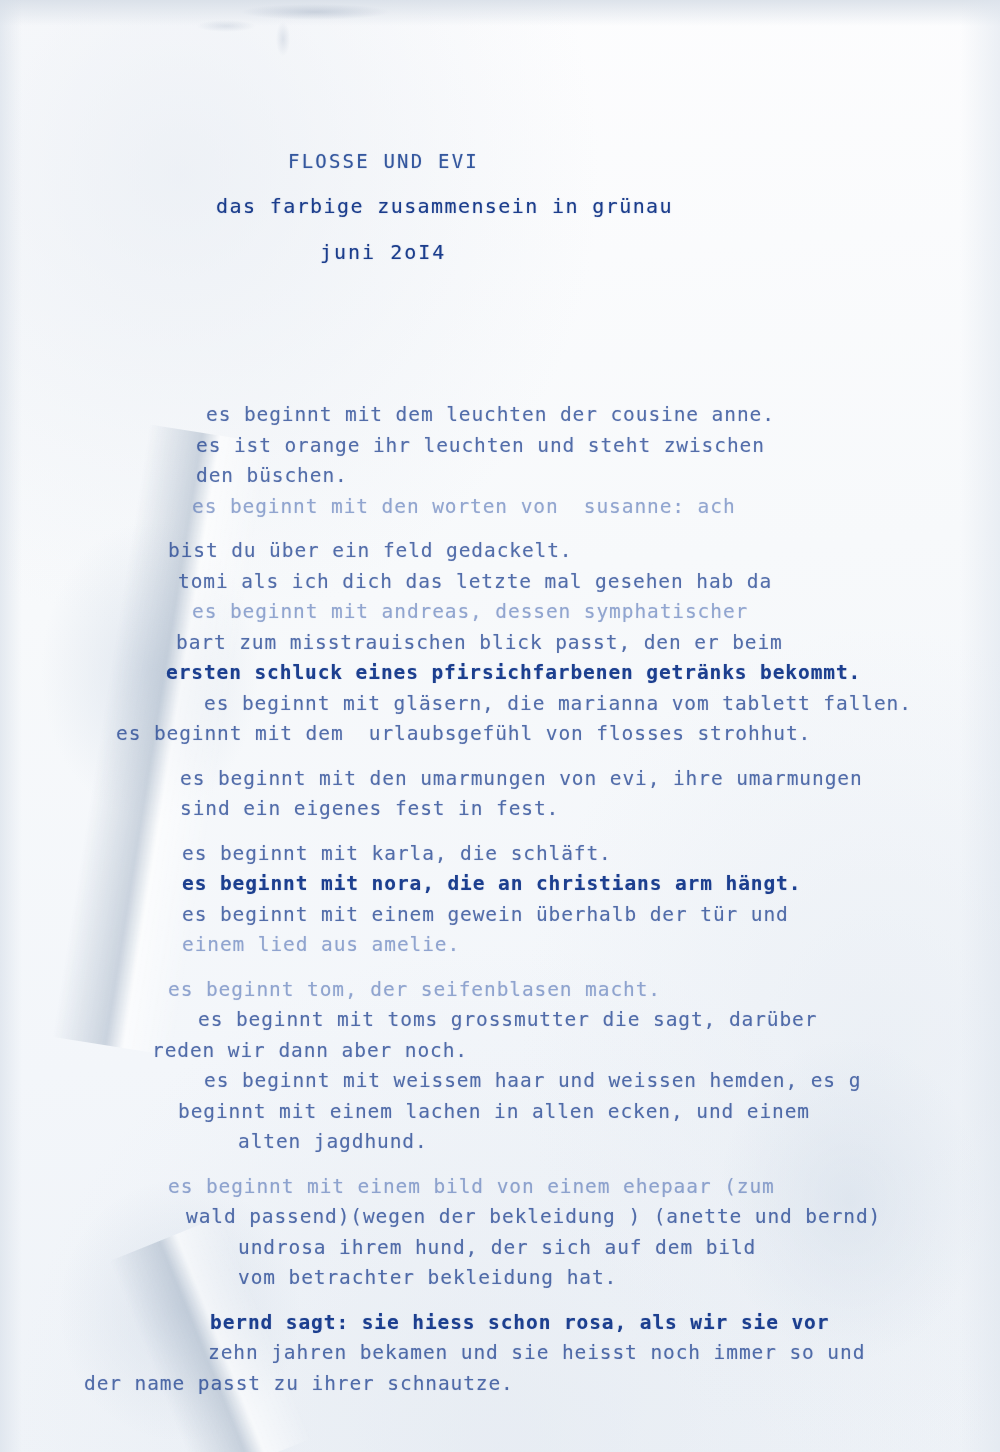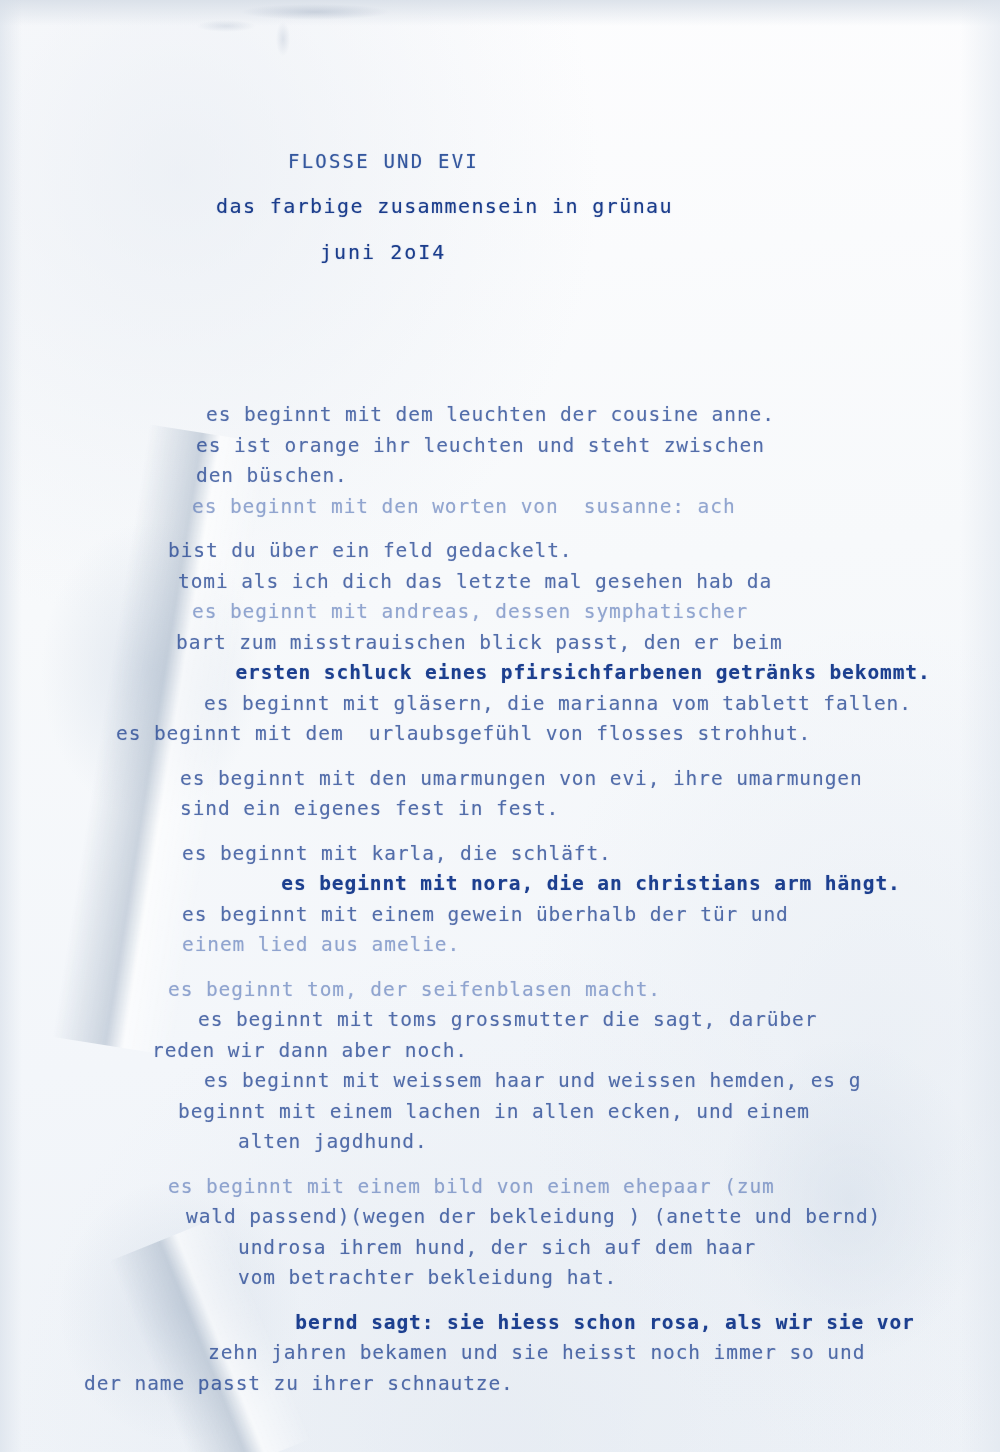--- a/index.html
+++ b/index.html
@@ -76,21 +76,21 @@
     white-space: pre;
     font-size: 19.5px;
     line-height: 30.5px;
     color: #1c3f8f;
     letter-spacing: 0.9px;
     text-shadow: 0 0 1.1px rgba(28,63,143,0.4);
   }
   
   .faint { opacity: .55; color: #3f62ad; }
   .medium { opacity: .75; }
-  .strong { opacity: 1; font-weight: bold; text-align: center; }
+  .strong { opacity: 1; font-weight: bold; }
 </style>
 </head>
 <body>
 
 <div id="page">
 
   <div class="scan-edge-top"></div>
   <div class="scan-edge-left"></div>
   <div class="scan-edge-right"></div>
 
@@ -128,20 +128,20 @@
       <div class="b-line medium" style="margin-left: 182px;">es beginnt mit einem gewein überhalb der tür und</div>
       <div class="b-line faint" style="margin-left: 182px;">einem lied aus amelie.</div>
       <div class="b-line faint" style="margin-left: 168px; margin-top: 14px;">es beginnt tom, der seifenblasen macht.</div>
       <div class="b-line medium" style="margin-left: 198px;">es beginnt mit toms grossmutter die sagt, darüber</div>
       <div class="b-line medium" style="margin-left: 152px;">reden wir dann aber noch.</div>
       <div class="b-line medium" style="margin-left: 204px;">es beginnt mit weissem haar und weissen hemden, es g</div>
       <div class="b-line medium" style="margin-left: 178px;">beginnt mit einem lachen in allen ecken, und einem</div>
       <div class="b-line medium" style="margin-left: 238px;">alten jagdhund.</div>
       <div class="b-line faint" style="margin-left: 168px; margin-top: 14px;">es beginnt mit einem bild von einem ehepaar (zum</div>
       <div class="b-line medium" style="margin-left: 186px;">wald passend)(wegen der bekleidung ) (anette und bernd)</div>
-      <div class="b-line medium" style="margin-left: 238px;">undrosa ihrem hund, der sich auf dem haar</div>
+      <div class="b-line medium" style="margin-left: 238px;">undrosa ihrem hund, der sich auf dem bild</div>
       <div class="b-line medium" style="margin-left: 238px;">vom betrachter bekleidung hat.</div>
       <div class="b-line strong" style="margin-left: 210px; margin-top: 14px;">bernd sagt: sie hiess schon rosa, als wir sie vor</div>
       <div class="b-line medium" style="margin-left: 208px;">zehn jahren bekamen und sie heisst noch immer so und</div>
       <div class="b-line medium" style="margin-left: 84px;">der name passt zu ihrer schnautze.</div>
     </div>
 
 </div>
 
 </body></html>

